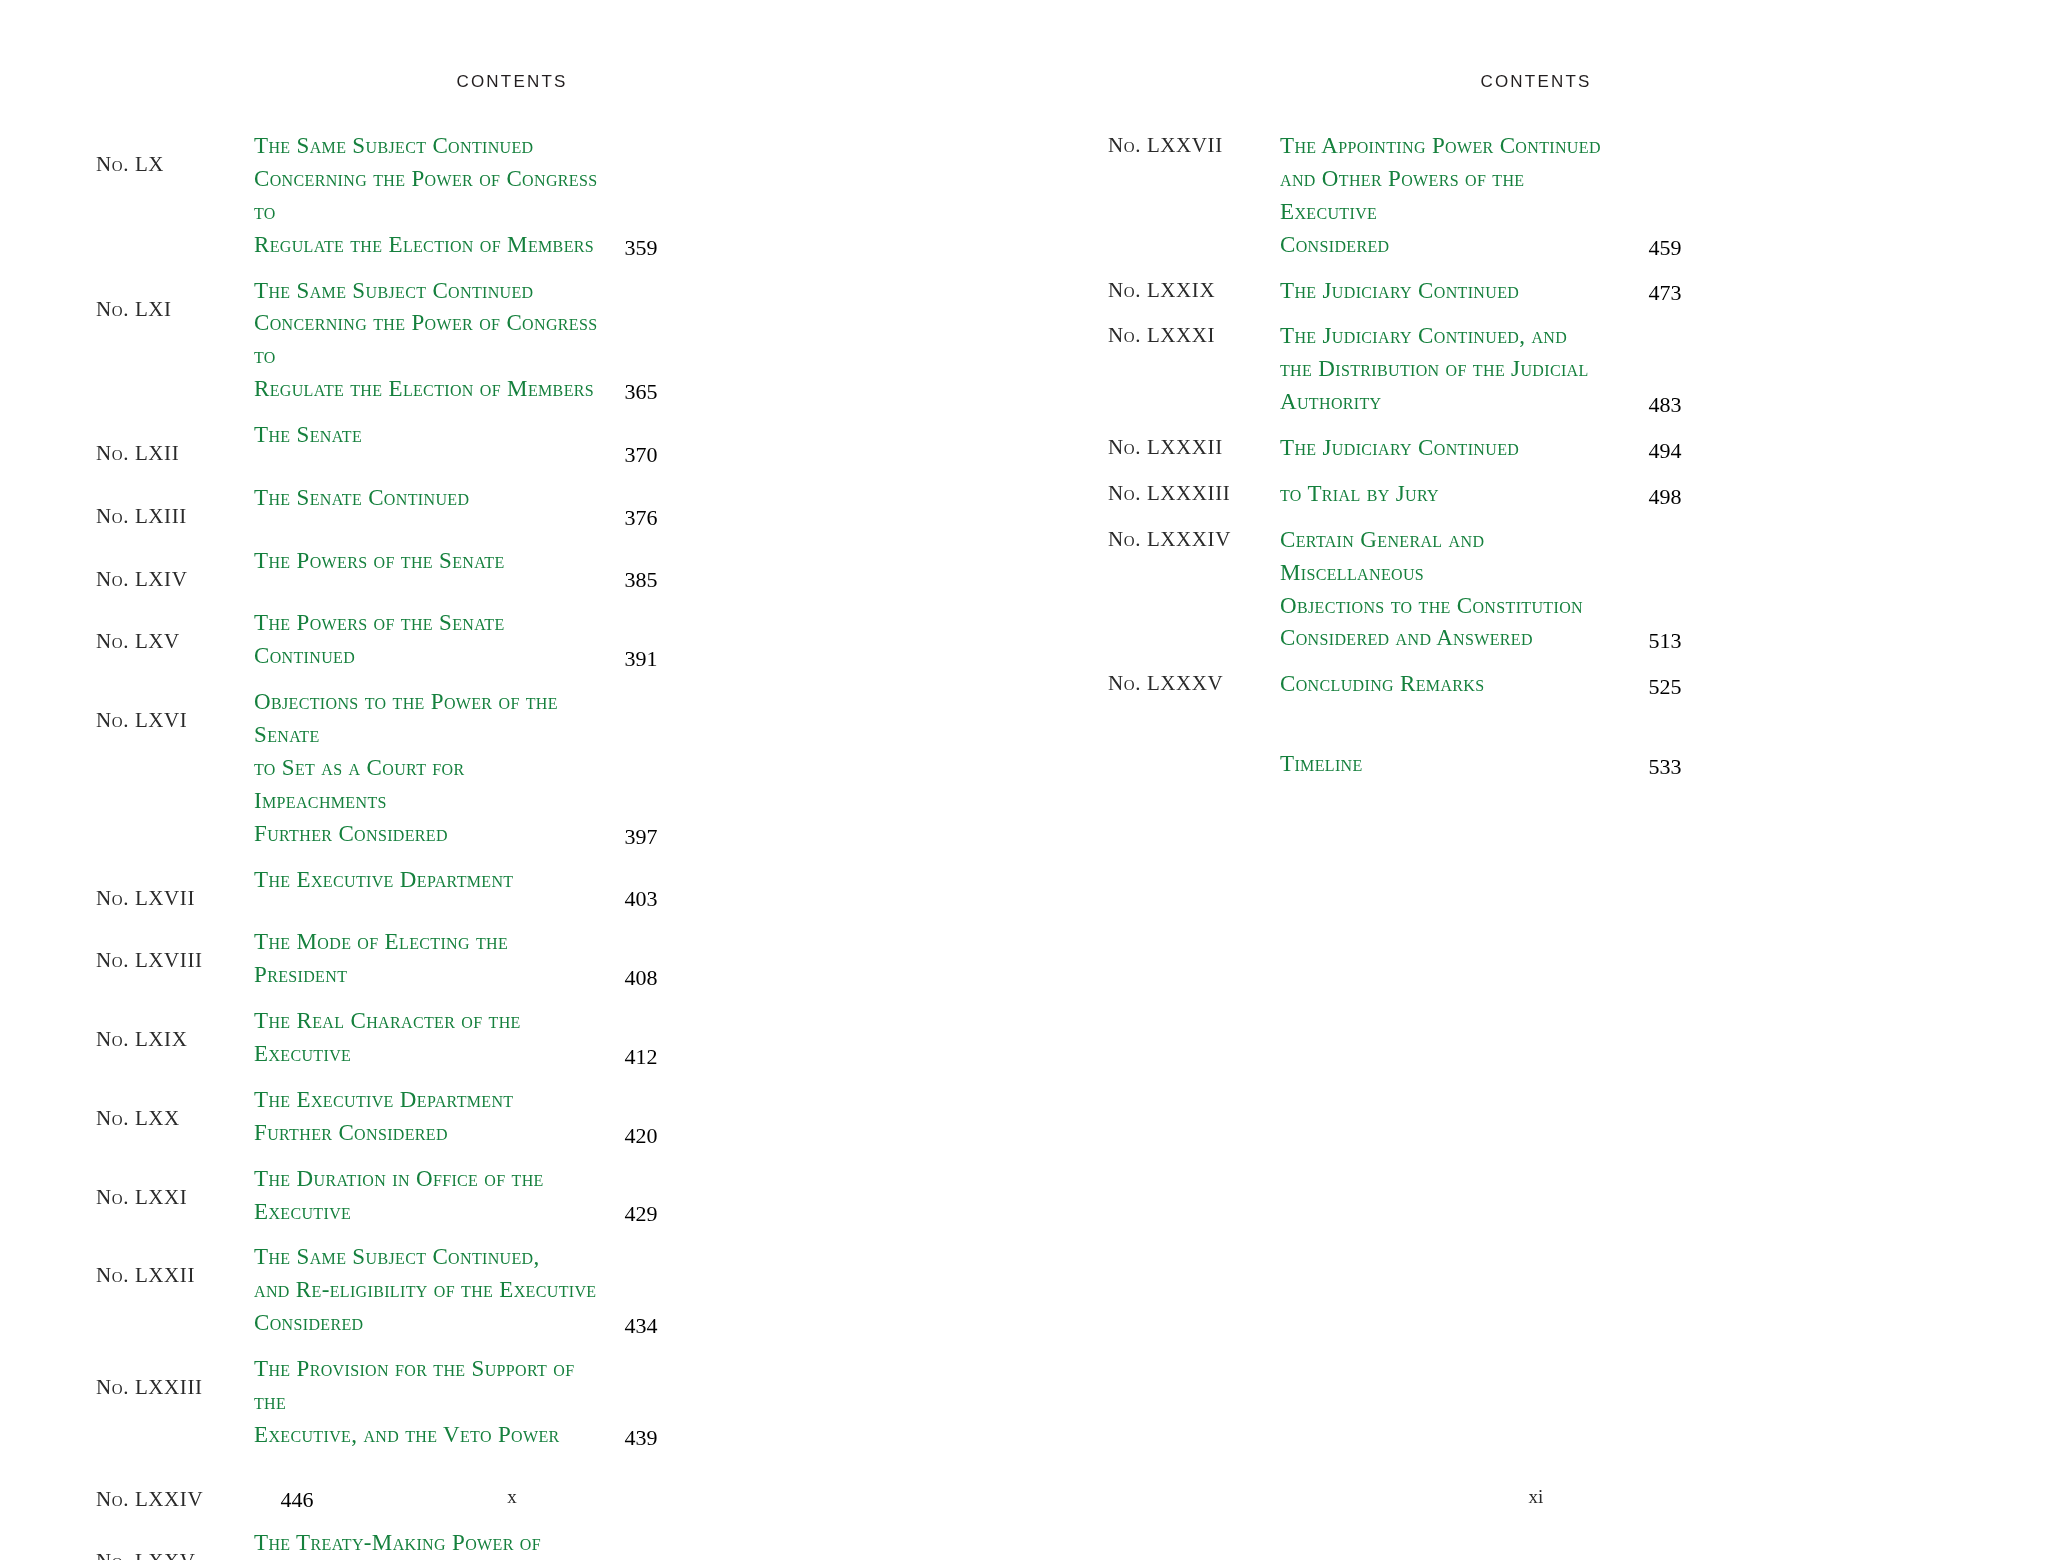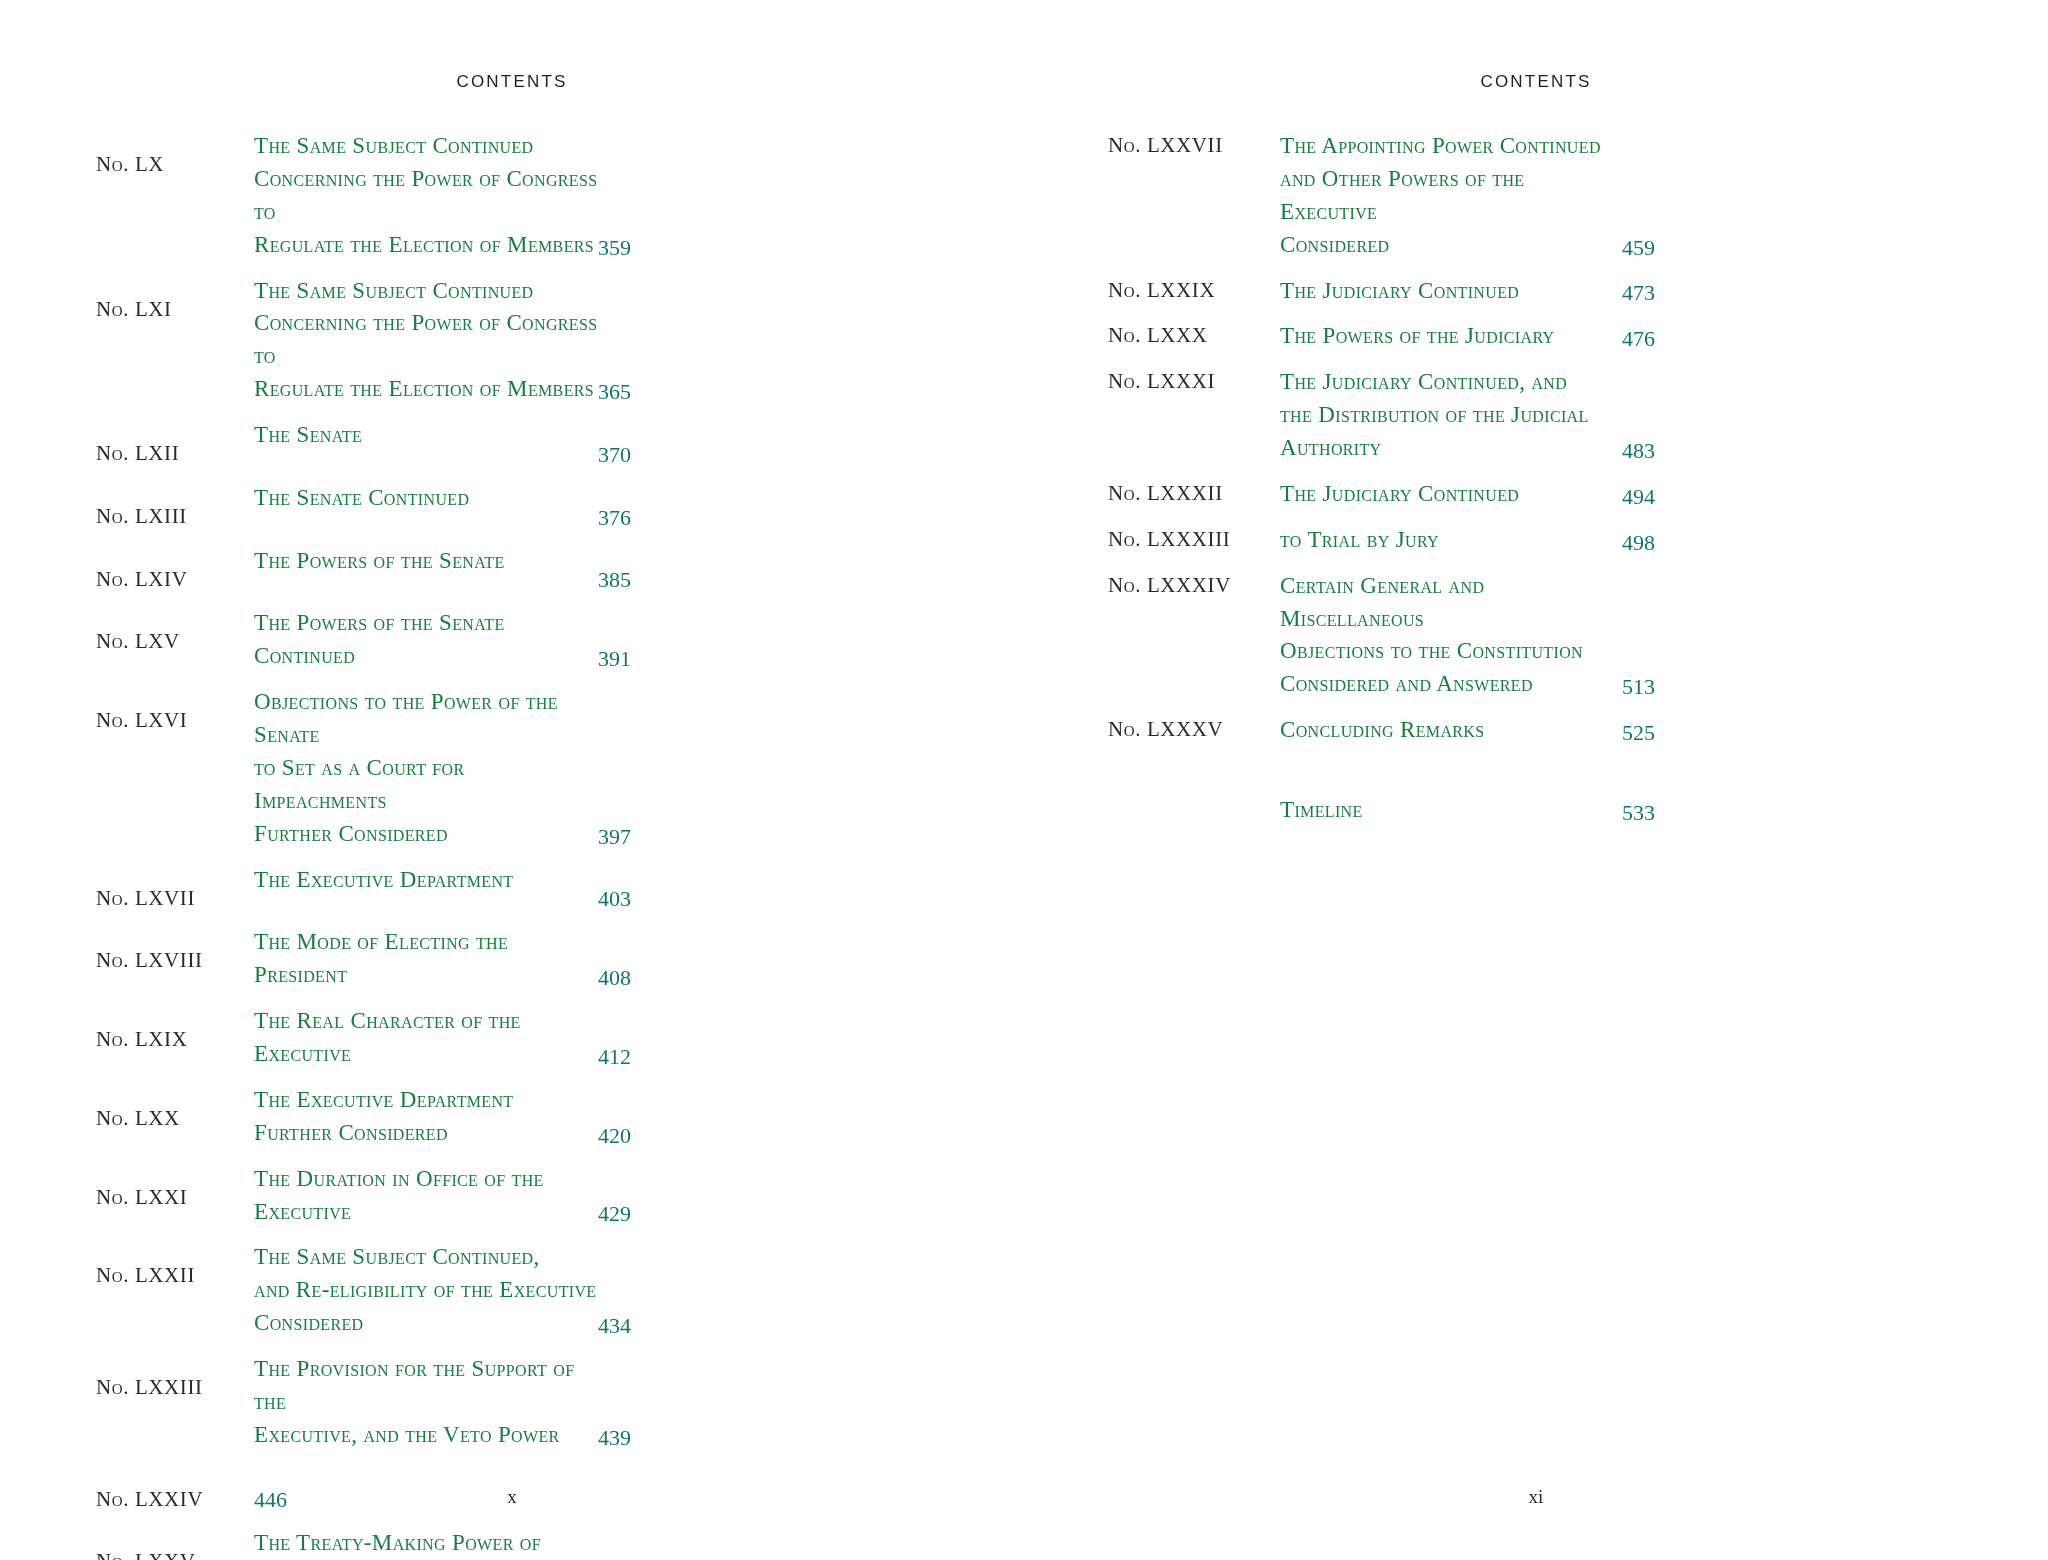--- a/index.html
+++ b/index.html
@@ -67,24 +67,24 @@
     font-size: 23px;
     font-variant: small-caps;
     letter-spacing: 0.35px;
     line-height: 1.43;
     color: #15803d;
   }
   .entry .title .ln { display: block; }
   .entry .pg {
     flex: 0 0 auto;
     width: 86px;
-    text-align: left;
+    text-align: center;
     font-family: "Liberation Serif", serif;
     font-size: 22px;
-    color: #0f766e;
+    color: #000000;
     align-self: flex-end;
     padding-bottom: 1px;
   }
   .entry.two .pg, .entry.three .pg { align-self: flex-end; }
 
   .spacer-row { height: 34px; }
 
   .folio {
     position: absolute;
     bottom: 52px;
@@ -242,27 +242,20 @@
           </div>
           <div class="pg">459</div>
         </div>
         <div class="entry">
           <div class="num">No. LXXIX</div>
           <div class="title">
             <span class="ln">The Judiciary Continued</span>
           </div>
           <div class="pg">473</div>
         </div>
-        <div class="entry">
-          <div class="num">No. LXXX</div>
-          <div class="title">
-            <span class="ln">The Powers of the Judiciary</span>
-          </div>
-          <div class="pg">476</div>
-        </div>
         <div class="entry three">
           <div class="num">No. LXXXI</div>
           <div class="title">
             <span class="ln">The Judiciary Continued, and</span>
             <span class="ln">the Distribution of the Judicial</span>
             <span class="ln">Authority</span>
           </div>
           <div class="pg">483</div>
         </div>
         <div class="entry">

